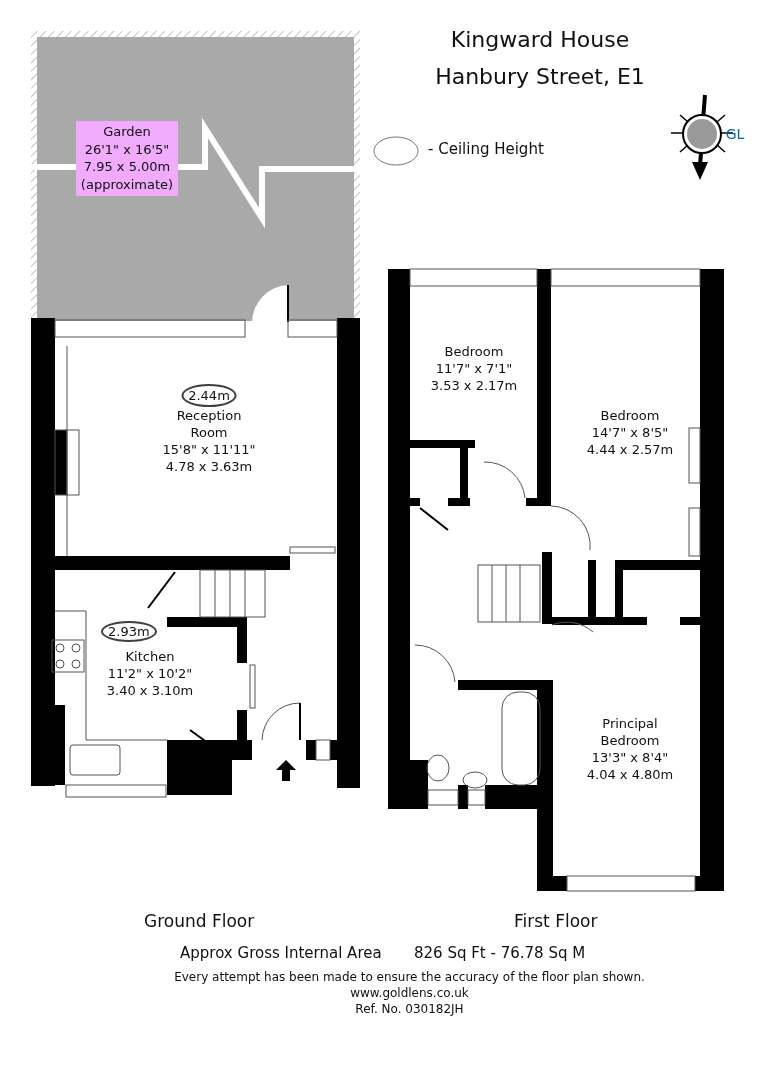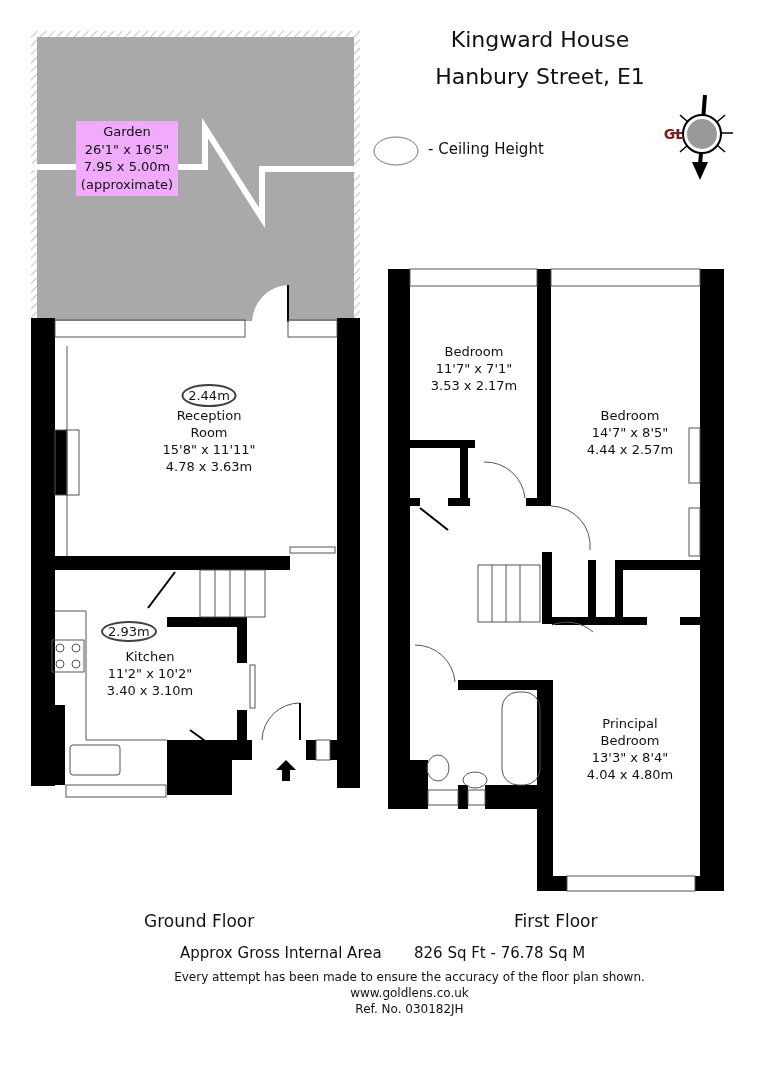--- a/index.html
+++ b/index.html
@@ -146,21 +146,21 @@
     <line x1="701" y1="153" x2="700" y2="165" stroke="#000" stroke-width="4"></line>
     <polygon points="692,162 708,162 700,180" fill="#000"></polygon>
   </g>
 
   <ellipse cx="396" cy="151" rx="22" ry="14" fill="none" stroke="#777" stroke-width="1"></ellipse>
 </svg>
 
 <div class="title" style="top:26px;">Kingward House</div>
 <div class="title" style="top:63px;">Hanbury Street, E1</div>
 <div class="legend-text">- Ceiling Height</div>
-<div class="abs" style="left:662px;top:126px;font-size:14px;color:#7f1d1d;font-weight:bold;width:24px;text-align:center;">GL</div>
+<div class="abs" style="left:723px;top:126px;font-size:14px;color:#0369a1;font-weight:normal;width:24px;text-align:center;">GL</div>
 
 <div class="garden-box">
   <div>Garden</div>
   <div>26'1" x 16'5"</div>
   <div>7.95 x 5.00m</div>
   <div>(approximate)</div>
 </div>
 
 <div class="label" style="left:209px;top:384px;">
   <div><span class="ceil">2.44m</span></div>

